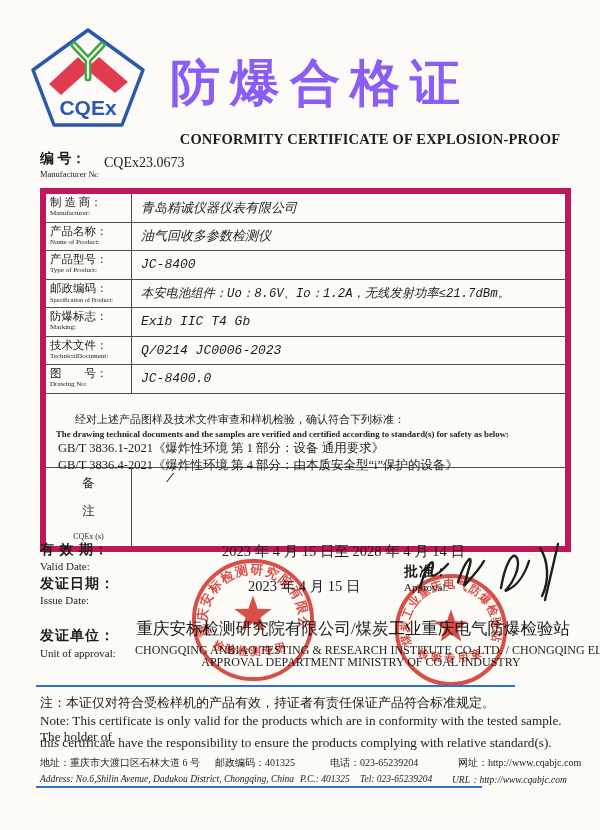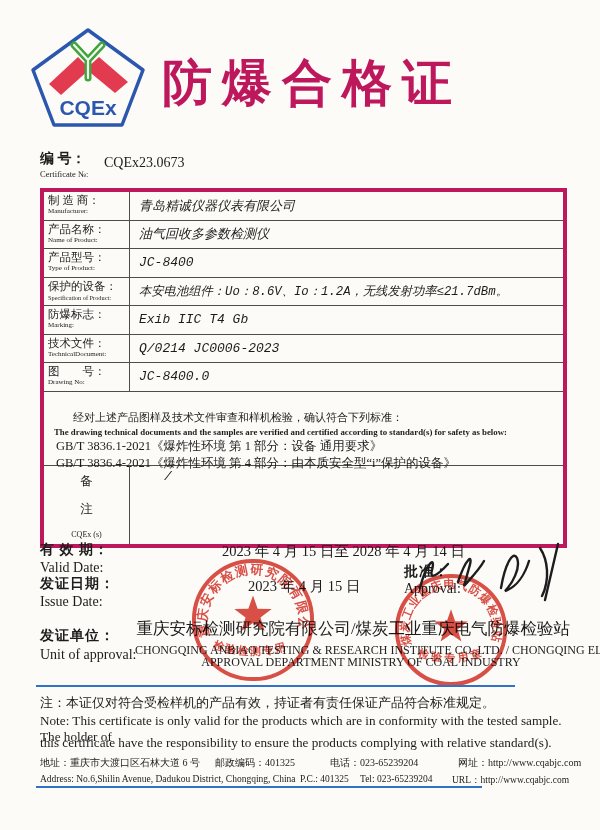--- a/index.html
+++ b/index.html
@@ -1,74 +1,75 @@
 <!DOCTYPE html>
 <html><head>
 <meta charset="utf-8">
 <style>
   html,body{margin:0;padding:0;background:#e9e7e2;}
   .page{position:relative;width:600px;height:830px;background:#fcfbf8;
         font-family:"Liberation Serif","DejaVu Serif",serif;color:#1c1c1c;overflow:hidden;}
   .abs{position:absolute;}
   
-  .title-cn{left:162px;top:50px;font-size:50px;font-weight:bold;color:#be185d;letter-spacing:10px;white-space:nowrap;}
+  .title-cn{left:170px;top:50px;font-size:50px;font-weight:bold;color:#8b5cf6;letter-spacing:10px;white-space:nowrap;}
   .title-en{left:150px;top:131px;width:440px;text-align:center;font-size:14.5px;font-weight:bold;letter-spacing:.2px;}
   .certno-cn{left:40px;top:150px;font-size:14px;font-weight:bold;}
   .certno-en{left:40px;top:169px;font-size:8.5px;}
   .certno-val{left:104px;top:155px;font-size:14px;}
   
-  .cert-table{left:40px;top:188px;width:519px;border:4px solid #be185d;background:transparent;}
+  .cert-table{left:40px;top:188px;width:519px;border:6px solid #be185d;background:transparent;}
   .trow{display:flex;border-bottom:1px solid #4d4d4d;height:27.5px;}
   .lcell{width:86px;border-right:1px solid #4d4d4d;padding:2px 3px 0 4px;box-sizing:border-box;}
   .lcell .cn{font-size:11.5px;line-height:13px;}
   .lcell .en{font-size:7px;line-height:9px;color:#222;}
   .vcell{flex:1;display:flex;align-items:center;padding:0 6px 0 9px;
          font-family:"Liberation Mono","DejaVu Sans Mono",monospace;font-size:13px;white-space:nowrap;font-style:italic;}
   .standards{border-bottom:1px solid #4d4d4d;padding:4px 6px 3px 8px;height:66px;}
   .std-cn{font-size:11px;padding-left:21px;line-height:18px;margin-top:12px;}
   .std-en{font-size:8.8px;line-height:12px;padding-left:2px;font-weight:bold;}
   .std-item{font-size:12.5px;line-height:17.5px;padding-left:4px;}
   .noterow{display:flex;height:78px;}
   .noterow .lcell{display:flex;flex-direction:column;align-items:center;justify-content:space-between;
                   padding:7px 0 5px 0;border-right:1px solid #4d4d4d;}
   .noterow .cnchar{font-size:12.5px;}
   .noterow .en{font-size:8px;}
   .noterow .vcell{align-items:flex-start;padding:3px 0 0 34px;}
   
   .lbl-cn{font-size:14px;font-weight:bold;letter-spacing:1px;}
-  .lbl-en{font-size:14px;}
+  .lbl-en{font-size:11px;}
   .date-val{font-size:14.5px;white-space:nowrap;}
   .unit-cn{left:118px;top:618px;width:452px;text-align:right;font-size:16.5px;white-space:nowrap;}
   .unit-en{left:135px;width:452px;text-align:center;font-size:12px;color:#222;white-space:nowrap;}
   .seal{mix-blend-mode:multiply;opacity:.88;}
   .blueline{height:2px;background:#2f72c8;}
   
   .fnote-cn{left:40px;top:694px;font-size:13px;}
   .fnote-en{left:40px;width:525px;font-size:13.2px;}
   .faddr{font-size:10px;white-space:nowrap;}
-  .faddr-en{font-size:9.5px;white-space:nowrap;}
+  .faddr-en{font-size:9.5px;white-space:nowrap;font-style:italic;}
 </style>
 </head>
 <body>
 
 <div class="page">
 
   <svg class="abs" style="left:28px;top:27px" width="120" height="102" viewBox="0 0 120 102">
     <polygon points="60,3 115,43 94,98 26,98 5,43" fill="none" stroke="#2b57ae" stroke-width="3.5" stroke-linejoin="round"></polygon>
     <polygon points="21,57 50,30 62,42 33,68" fill="#e23b50"></polygon>
     <polygon points="58,42 71,30 100,55 87,66" fill="#e23b50"></polygon>
     <path d="M46,18 L60,33 L74,18 M60,33 L60,51" fill="none" stroke="#3ea43b" stroke-width="7" stroke-linecap="round"></path>
     <path d="M46,18 L60,33 L74,18 M60,33 L60,51" fill="none" stroke="#f4f9f2" stroke-width="2.2" stroke-linecap="round"></path>
     <text x="60" y="88" text-anchor="middle" font-family="Liberation Sans, sans-serif" font-size="21" font-weight="bold" fill="#2b57ae">CQEx</text>
   </svg>
 
   <div class="abs title-cn">防爆合格证</div>
+  <div class="abs title-en">CONFORMITY CERTIFICATE OF EXPLOSION-PROOF</div>
 
   <div class="abs certno-cn">编  号：</div>
-  <div class="abs certno-en">Certificate №:</div>
+  <div class="abs certno-en">Manufacturer №:</div>
   <div class="abs certno-val">CQEx23.0673</div>
 
   <div class="abs cert-table">
     <div class="trow">
       <div class="lcell">
         <div class="cn">制 造 商：</div>
         <div class="en">Manufacturer:</div>
       </div>
       <div class="vcell">青岛精诚仪器仪表有限公司</div>
     </div>
@@ -81,21 +82,21 @@
     </div>
     <div class="trow">
       <div class="lcell">
         <div class="cn">产品型号：</div>
         <div class="en">Type of Product:</div>
       </div>
       <div class="vcell">JC-8400</div>
     </div>
     <div class="trow">
       <div class="lcell">
-        <div class="cn">保护的设备：</div>
+        <div class="cn">邮政编码：</div>
         <div class="en" style="font-size:6.3px">Specification of Product:</div>
       </div>
       <div class="vcell" style="font-size:12.3px">本安电池组件：Uo：8.6V、Io：1.2A，无线发射功率≤21.7dBm。</div>
     </div>
     <div class="trow">
       <div class="lcell">
         <div class="cn">防爆标志：</div>
         <div class="en">Marking:</div>
       </div>
       <div class="vcell">Exib IIC T4 Gb</div>

